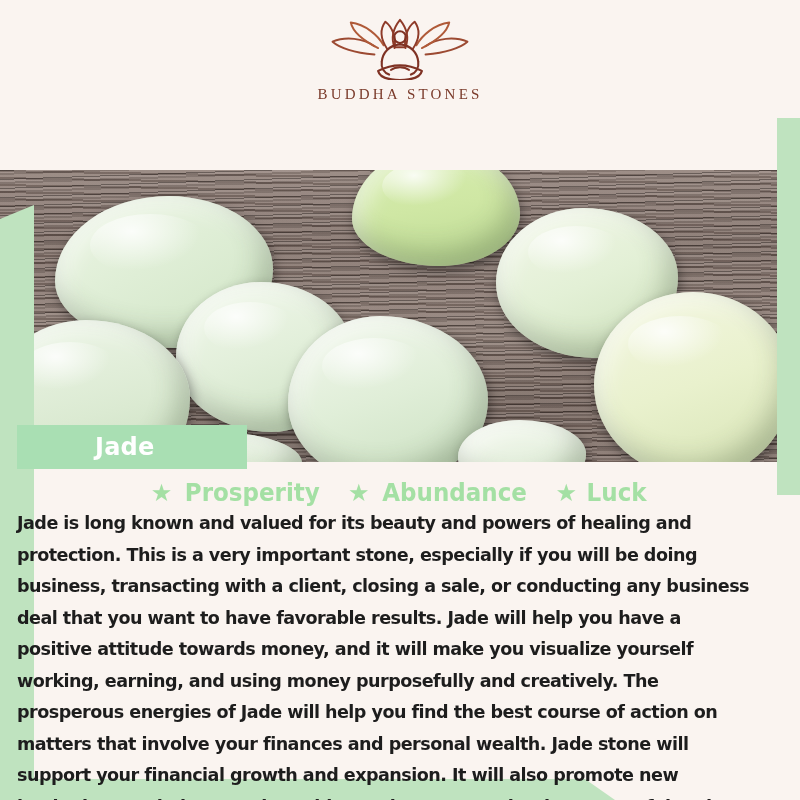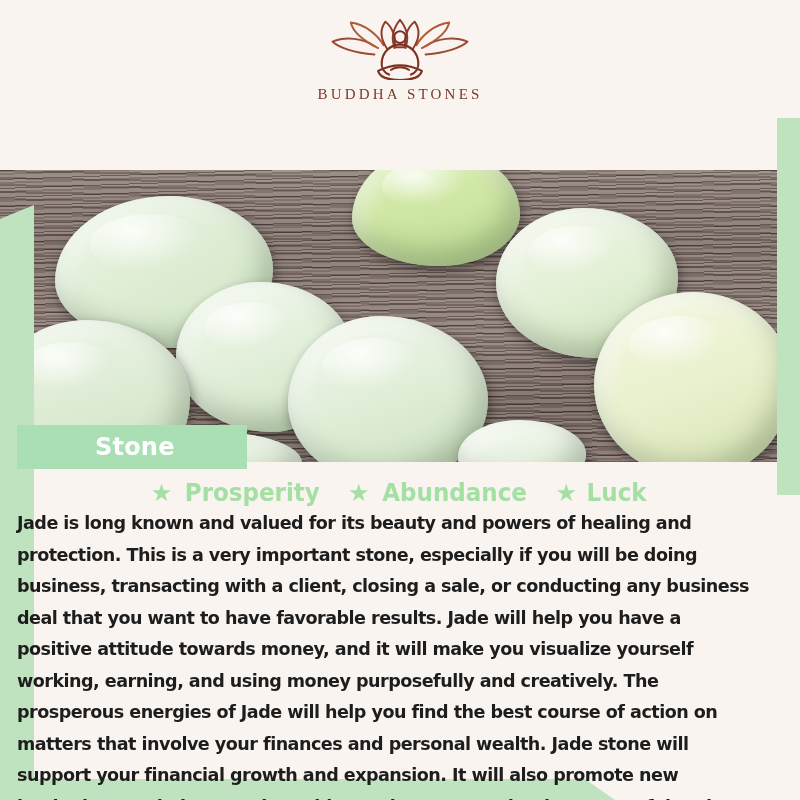--- a/index.html
+++ b/index.html
@@ -272,21 +272,21 @@
     </svg>
     <div class="logo-text">BUDDHA STONES</div>
   </div>
 
 
   <div class="deco-left"></div>
   <div class="deco-right"></div>
   <div class="deco-bottom"></div>
 
   <div class="jade-label">
-    <span>Stone</span>
+    <span>Jade</span>
   </div>
 
   <div class="benefits">
     <div class="benefit">
       <span class="star">★</span>
       <span class="benefit-label">Prosperity</span>
     </div>
     <div class="benefit">
       <span class="star">★</span>
       <span class="benefit-label">Abundance</span>

